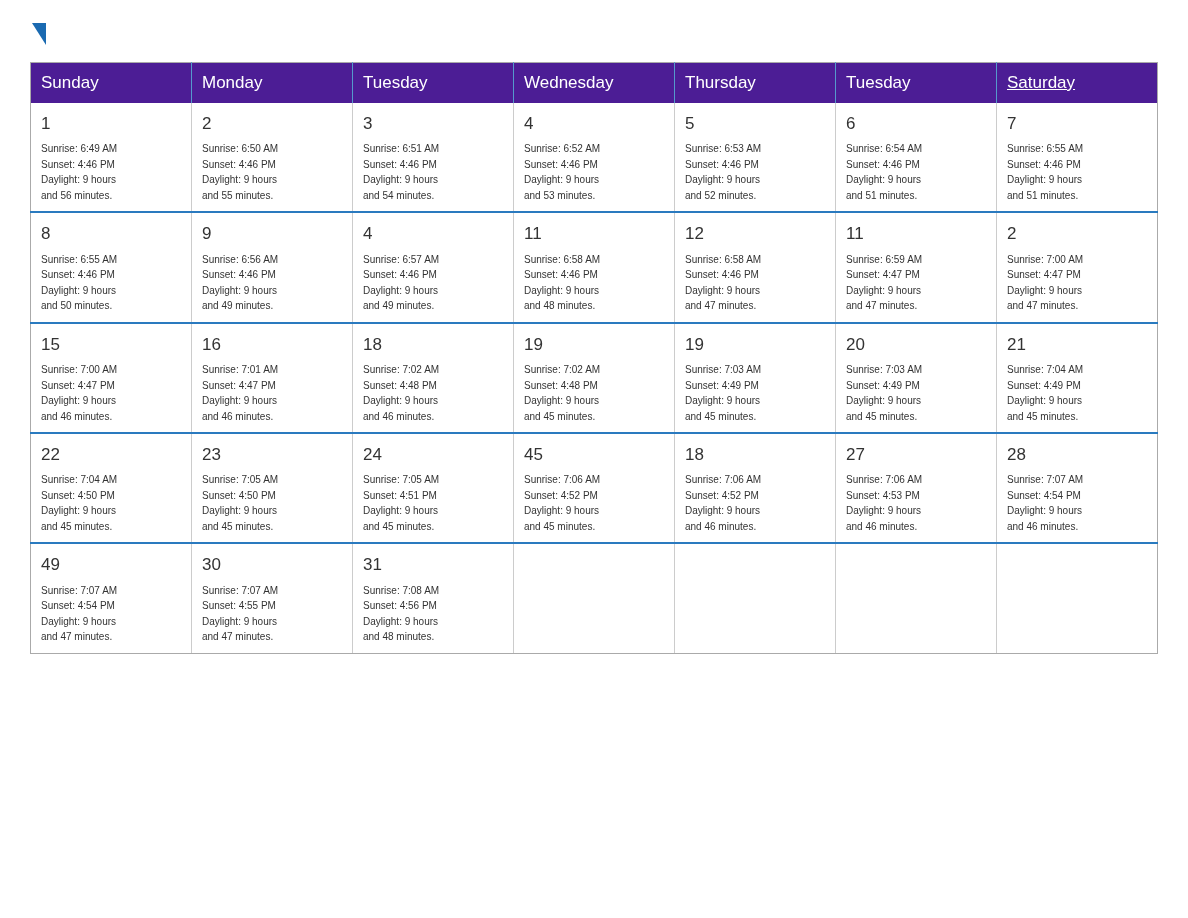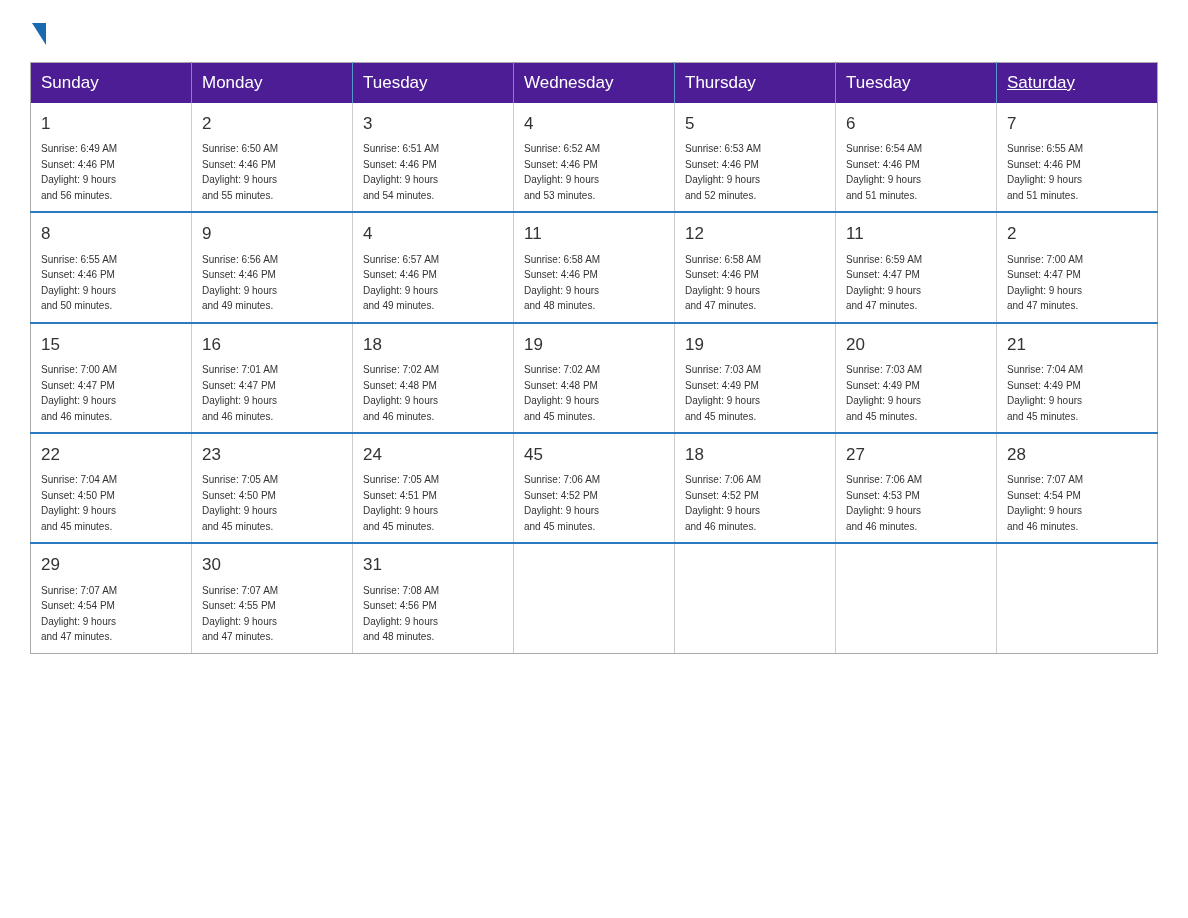--- a/index.html
+++ b/index.html
@@ -248,21 +248,21 @@
           <span class="day-number">27</span>
           <div class="day-info">Sunrise: 7:06 AM<br>Sunset: 4:53 PM<br>Daylight: 9 hours<br>and 46 minutes.</div>
         </td>
         <td>
           <span class="day-number">28</span>
           <div class="day-info">Sunrise: 7:07 AM<br>Sunset: 4:54 PM<br>Daylight: 9 hours<br>and 46 minutes.</div>
         </td>
       </tr>
       <tr>
         <td>
-          <span class="day-number">29</span>
+          <span class="day-number">49</span>
           <div class="day-info">Sunrise: 7:07 AM<br>Sunset: 4:54 PM<br>Daylight: 9 hours<br>and 47 minutes.</div>
         </td>
         <td>
           <span class="day-number">30</span>
           <div class="day-info">Sunrise: 7:07 AM<br>Sunset: 4:55 PM<br>Daylight: 9 hours<br>and 47 minutes.</div>
         </td>
         <td>
           <span class="day-number">31</span>
           <div class="day-info">Sunrise: 7:08 AM<br>Sunset: 4:56 PM<br>Daylight: 9 hours<br>and 48 minutes.</div>
         </td>

